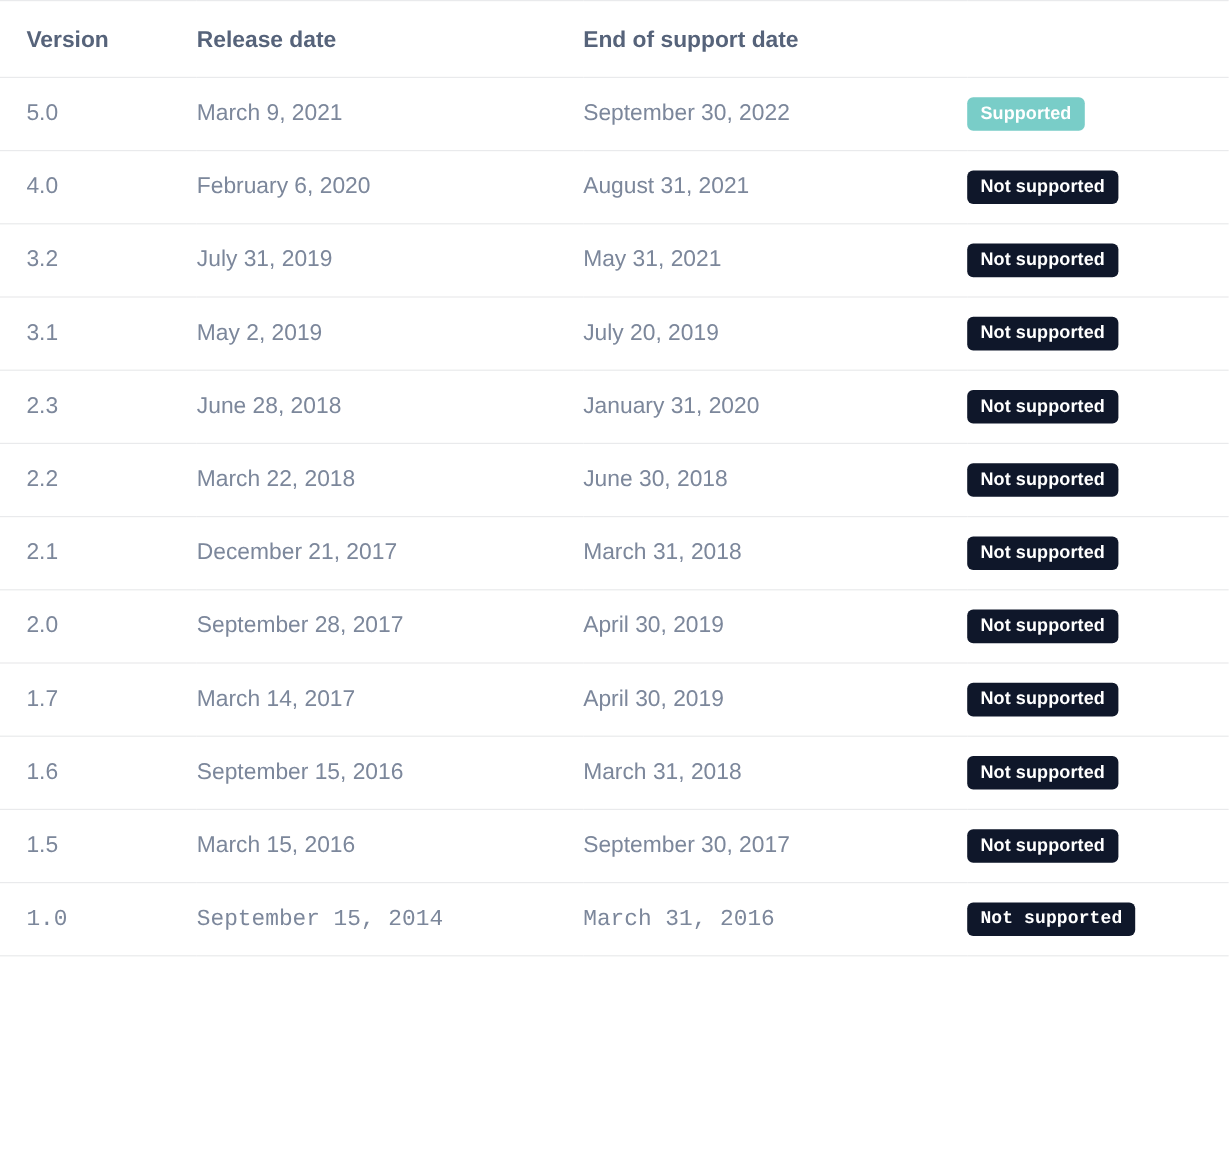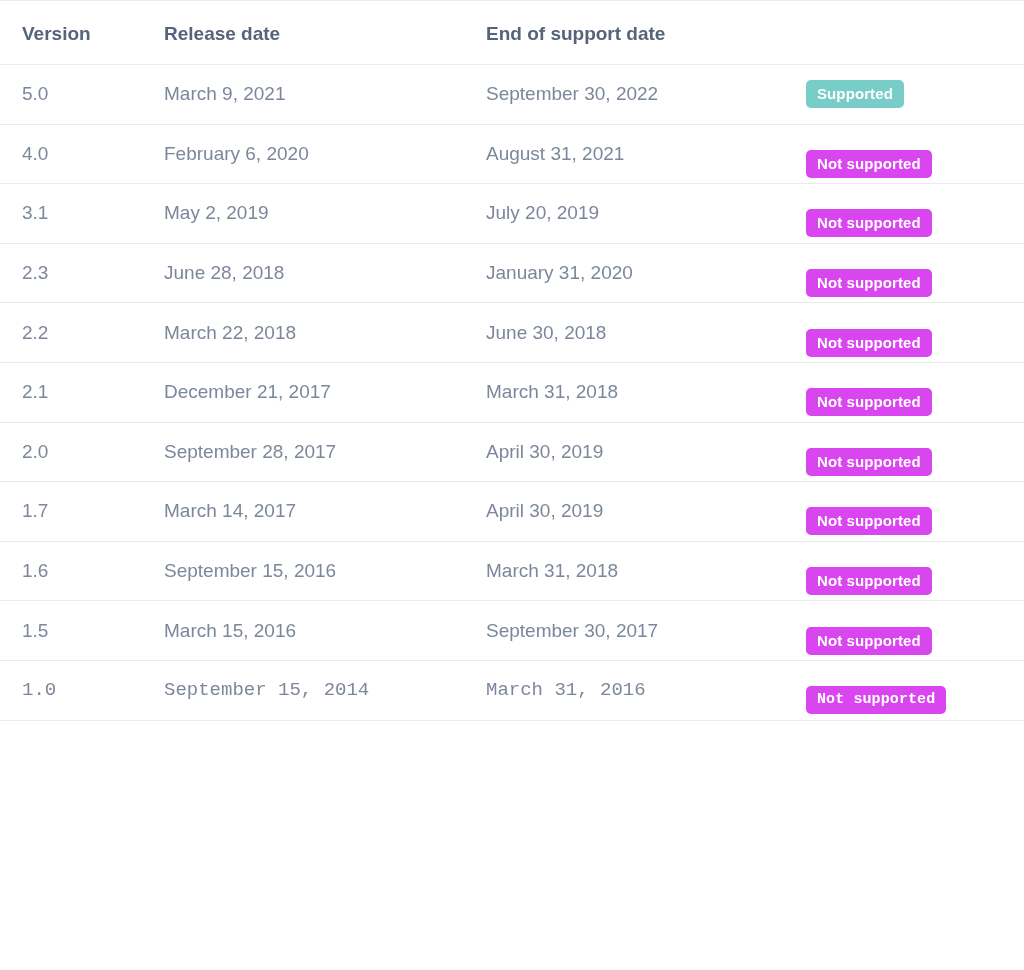--- a/index.html
+++ b/index.html
@@ -47,21 +47,21 @@
     border-bottom: 1px solid #e9eaec;
     vertical-align: middle;
     background: #ffffff;
   }
 
   .support-table tbody td {
     font-size: 19px;
     font-weight: normal;
     color: #7c879b;
     height: 59.6px;
-    padding: 4px;
+    padding: 16px;
     border-bottom: 1px solid #e9eaec;
     vertical-align: middle;
     background: #ffffff;
     white-space: nowrap;
   }
 
   .support-table tbody tr:last-child td {
     border-bottom: 1px solid #e9eaec;
     font-family: Liberation Mono, monospace;
   }
@@ -81,21 +81,21 @@
     font-size: 15px;
     font-weight: bold;
     line-height: 1;
     color: #ffffff;
     padding: 6px 11px 7px 11px;
     border-radius: 5px;
     letter-spacing: 0.1px;
     white-space: nowrap;
   }
   .badge--supported     { background: #79cdc8; }
-  .badge--not-supported { background: #d946ef; margin-top: 20px; }
+  .badge--not-supported { background: #0f172a; }
 
   
   .support-table { border-spacing: 0; }
   .support-table thead th:first-child,
   .support-table tbody td:first-child { box-shadow: none; }
 </style>
 </head>
 <body>
 
 <div class="page">
@@ -121,20 +121,26 @@
         <tr class="row">
           <td class="cell-version">5.0</td>
           <td class="cell-release">March 9, 2021</td>
           <td class="cell-eos">September 30, 2022</td>
           <td class="cell-status"><span class="badge badge--supported">Supported</span></td>
         </tr>
         <tr class="row">
           <td class="cell-version">4.0</td>
           <td class="cell-release">February 6, 2020</td>
           <td class="cell-eos">August 31, 2021</td>
+          <td class="cell-status"><span class="badge badge--not-supported">Not supported</span></td>
+        </tr>
+        <tr class="row">
+          <td class="cell-version">3.2</td>
+          <td class="cell-release">July 31, 2019</td>
+          <td class="cell-eos">May 31, 2021</td>
           <td class="cell-status"><span class="badge badge--not-supported">Not supported</span></td>
         </tr>
         <tr class="row">
           <td class="cell-version">3.1</td>
           <td class="cell-release">May 2, 2019</td>
           <td class="cell-eos">July 20, 2019</td>
           <td class="cell-status"><span class="badge badge--not-supported">Not supported</span></td>
         </tr>
         <tr class="row">
           <td class="cell-version">2.3</td>

